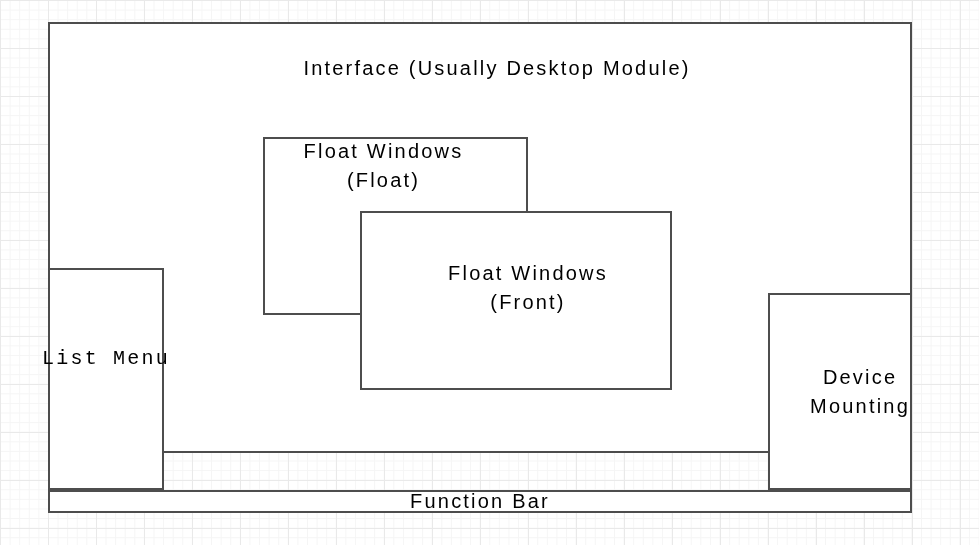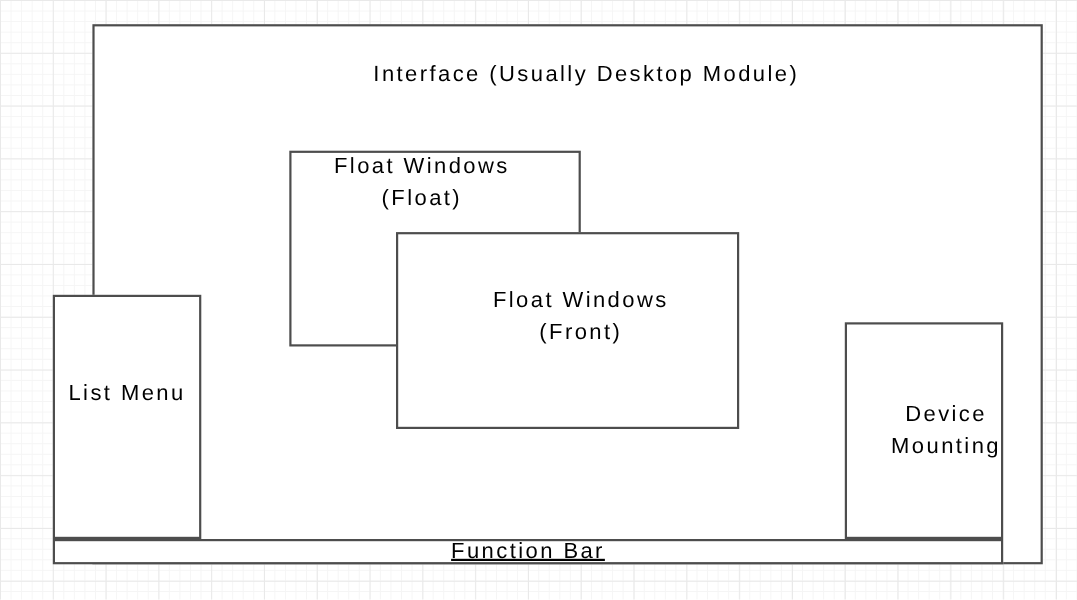--- a/index.html
+++ b/index.html
@@ -33,21 +33,21 @@
   }
   .label {
     font-size: 20px;
     line-height: 29px;
     letter-spacing: 2.2px;
     text-align: center;
     white-space: nowrap;
     color: #000000;
   }
   
-  .box-interface { left: 48px; top: 22px; width: 864px; height: 491px; margin-left: 36px; }
+  .box-interface { left: 48px; top: 22px; width: 864px; height: 431px; }
   .label-interface {
     position: absolute;
     left: 447px;
     top: 30px;
     transform: translateX(-50%);
   }
   
   .box-float-back { left: 263px; top: 137px; width: 265px; height: 178px; }
   .label-float-back {
     position: absolute;
@@ -57,42 +57,42 @@
   }
   
   .box-float-front { left: 360px; top: 211px; width: 312px; height: 179px; }
   .label-float-front {
     position: absolute;
     left: calc(50% + 12px);
     top: 46px;
     transform: translateX(-50%);
   }
   
-  .box-list-menu { left: 48px; top: 268px; width: 135px; height: 222px; }
+  .box-list-menu { left: 48px; top: 268px; width: 116px; height: 222px; font-family: Liberation Mono, monospace; }
   .label-list-menu {
     position: absolute;
     left: 50%;
     top: 74px;
     transform: translateX(-50%);
   }
   
   .box-device {
     left: 768px; top: 293px; width: 144px; height: 197px;
     display: flex;
     align-items: center;
     justify-content: flex-end;
   }
   
   .box-function-bar {
     left: 48px; top: 490px; width: 864px; height: 23px;
     display: flex;
     align-items: center;
     justify-content: center;
   }
-  .label-function-bar { line-height: 19px; text-decoration: underline; }
+  .label-function-bar { line-height: 19px; }
 </style>
 </head>
 <body>
 
 <div class="canvas">
 
   <div class="box box-interface">
     <div class="label label-interface">Interface (Usually Desktop Module)</div>
   </div>
 

